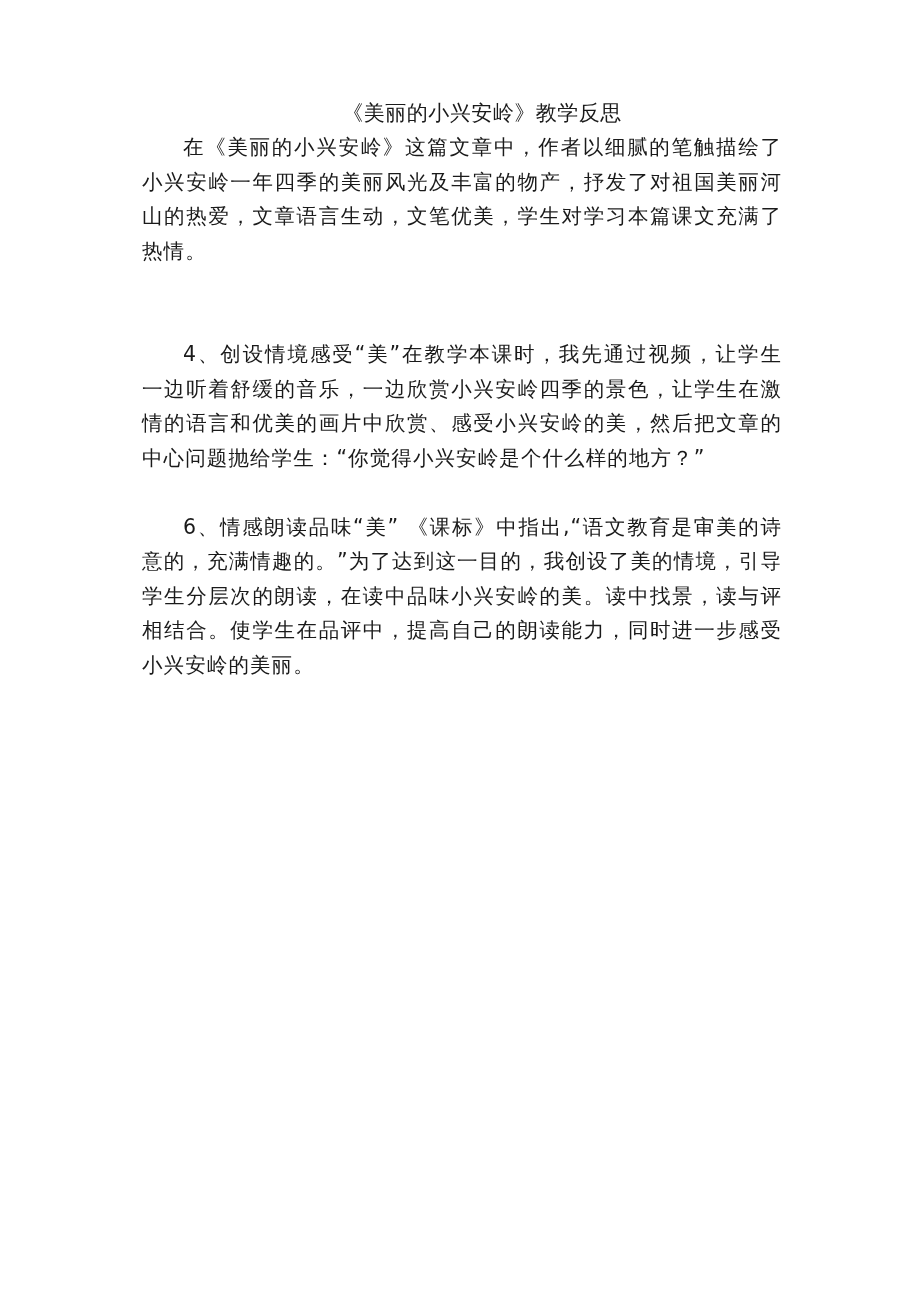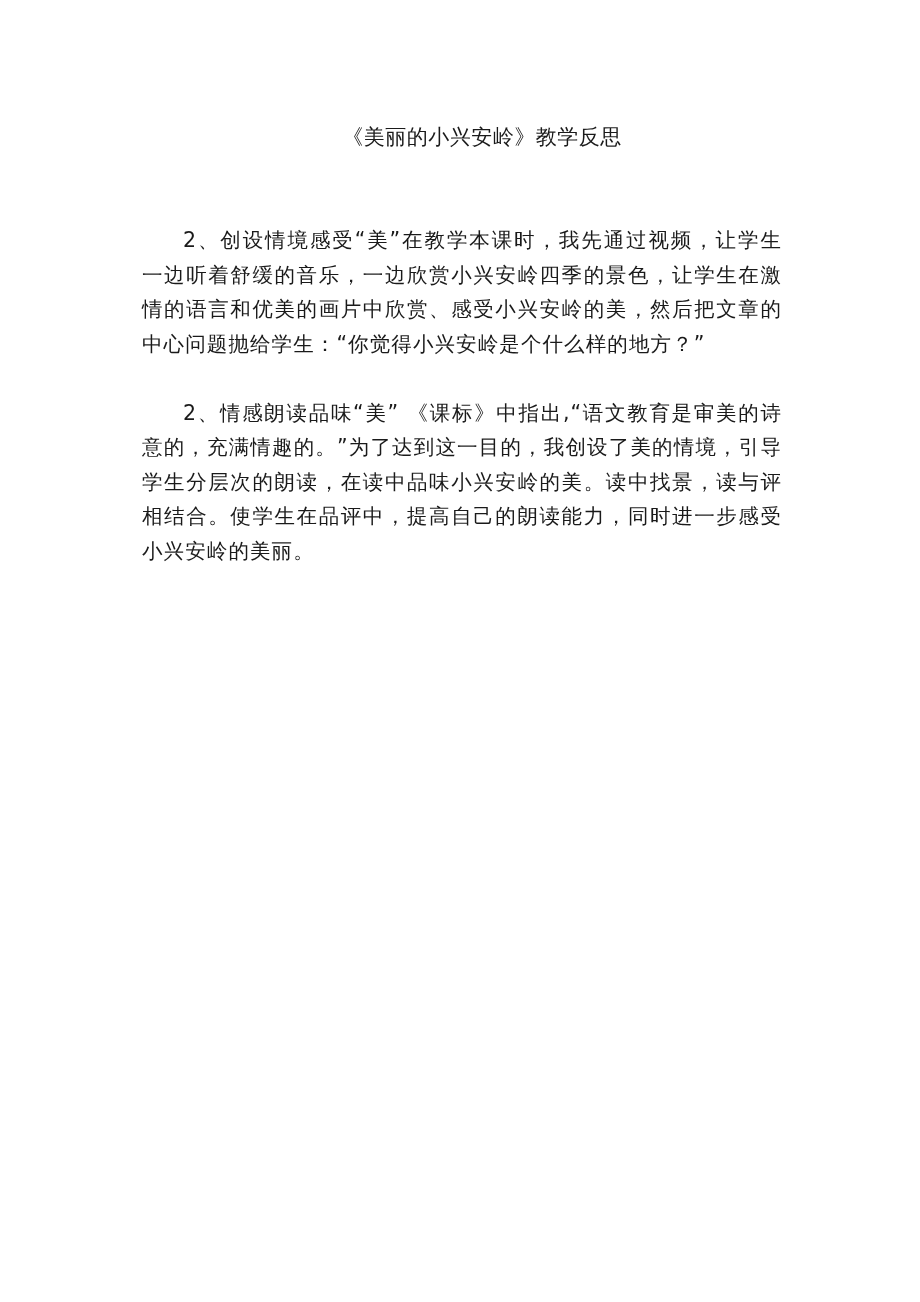--- a/index.html
+++ b/index.html
@@ -1,28 +1,29 @@
 <!DOCTYPE html>
 <html><head>
 <meta charset="utf-8">
 <style>
   html, body { margin:0; padding:0; background:#ffffff; }
   body { width:920px; height:1302px; position:relative; overflow:hidden;
          font-family:"DejaVu Sans", "Liberation Sans", sans-serif; color:#1a1a1a; }
-  .page { position:absolute; left:142px; top:120px; width:640px; }
+  .page { position:absolute; left:142px; top:96px; width:640px; }
   .title { text-align:center; font-size:21px; line-height:34px; height:34px;
            letter-spacing:0.5px; padding-left:40px; }
   .para { font-size:20.5px; line-height:34.5px; text-indent:41px;
           text-align:justify; letter-spacing:1.1px; margin:0; word-break:break-all; }
   .gap { height:34.5px; }
 </style>
 </head>
 <body>
 
 <div class="page">
   <div class="title">《美丽的小兴安岭》教学反思</div>
+  <p class="para">在《美丽的小兴安岭》这篇文章中，作者以细腻的笔触描绘了小兴安岭一年四季的美丽风光及丰富的物产，抒发了对祖国美丽河山的热爱，文章语言生动，文笔优美，学生对学习本篇课文充满了热情。</p>
   <div class="gap"></div>
   <div class="gap"></div>
-  <p class="para">2、创设情境感受“美”在教学本课时，我先通过视频，让学生一边听着舒缓的音乐，一边欣赏小兴安岭四季的景色，让学生在激情的语言和优美的画片中欣赏、感受小兴安岭的美，然后把文章的中心问题抛给学生：“你觉得小兴安岭是个什么样的地方？”</p>
+  <p class="para">4、创设情境感受“美”在教学本课时，我先通过视频，让学生一边听着舒缓的音乐，一边欣赏小兴安岭四季的景色，让学生在激情的语言和优美的画片中欣赏、感受小兴安岭的美，然后把文章的中心问题抛给学生：“你觉得小兴安岭是个什么样的地方？”</p>
   <div class="gap"></div>
-  <p class="para">2、情感朗读品味“美” 《课标》中指出,“语文教育是审美的诗意的，充满情趣的。”为了达到这一目的，我创设了美的情境，引导学生分层次的朗读，在读中品味小兴安岭的美。读中找景，读与评相结合。使学生在品评中，提高自己的朗读能力，同时进一步感受小兴安岭的美丽。</p>
+  <p class="para">6、情感朗读品味“美” 《课标》中指出,“语文教育是审美的诗意的，充满情趣的。”为了达到这一目的，我创设了美的情境，引导学生分层次的朗读，在读中品味小兴安岭的美。读中找景，读与评相结合。使学生在品评中，提高自己的朗读能力，同时进一步感受小兴安岭的美丽。</p>
   <div class="gap"></div>
 </div>
 
 </body></html>

